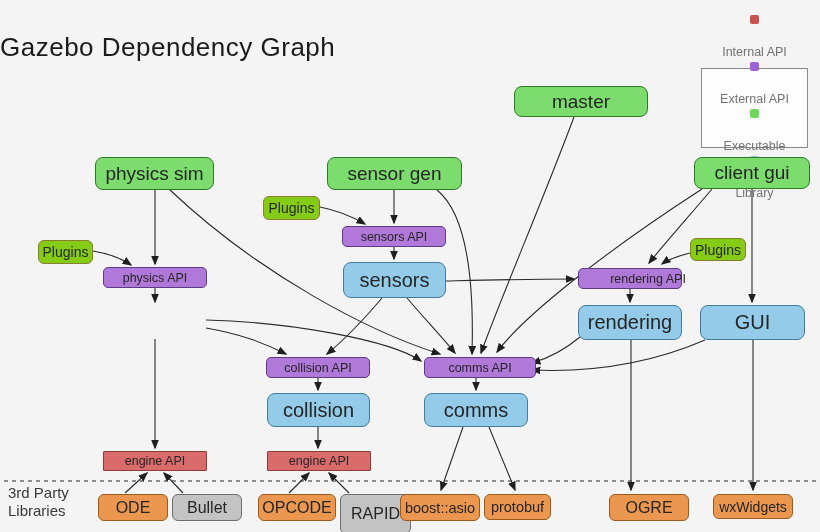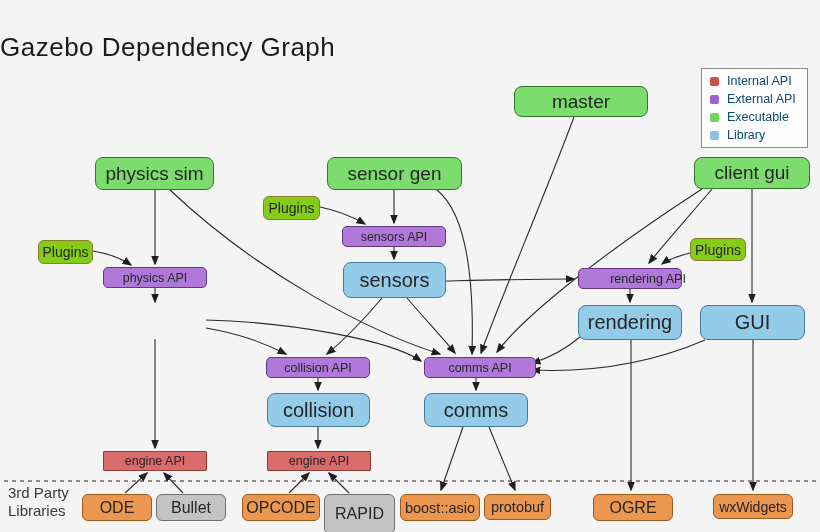--- a/index.html
+++ b/index.html
@@ -16,26 +16,26 @@
     border:1.6px solid;border-radius:8px;color:#262626;box-sizing:border-box;
     white-space:nowrap;}
   .executable{background:#7ddc6e;border-color:#2f7a28;}
   .plugin{background:#84cc16;border-color:#8a7d2e;border-radius:6px;}
   .external{background:#b078d8;border-color:#5e3a85;border-radius:5px;}
   .library{background:#93cbe9;border-color:#417c9e;}
   .internal{background:#d96b6b;border-color:#8f3a3a;border-radius:1px;}
   .orange{background:#eb9750;border-color:#9c5a1d;border-radius:6px;}
   .gray{background:#c3c3c3;border-color:#6f6f6f;border-radius:6px;}
   .fs19{font-size:19px;} .fs20{font-size:20px;} .fs13{font-size:12.5px;}
-  .fs14{font-size:14px;} .fs16{font-size:16px;} .fs15{font-size:14.5px;}
+  .fs14{font-size:14px;} .fs16{font-size:16px;margin-left:16px;} .fs15{font-size:14.5px;}
   
   #legend{position:absolute;left:701px;top:68px;width:107px;height:80px;
     background:#fdfdfd;border:1px solid #8a8a8a;box-sizing:border-box;
     display:flex;flex-direction:column;justify-content:center;gap:1px;padding:4px 8px;}
-  .legend-row{display:flex;align-items:center;gap:8px;font-size:12.5px;color:#0c4a6e;line-height:17px;}
+  .legend-row{display:flex;align-items:center;gap:20px;font-size:12.5px;color:#737373;line-height:17px;flex-direction:column;}
   .legend-swatch{width:9px;height:9px;border-radius:2px;flex:0 0 auto;}
   
   #third-party-label{position:absolute;left:8px;top:484px;font-size:15px;color:#3a3a3a;line-height:18px;}
 </style>
 </head>
 <body>
 
 <div id="stage">
 
   <div id="page-title">Gazebo Dependency Graph</div>

